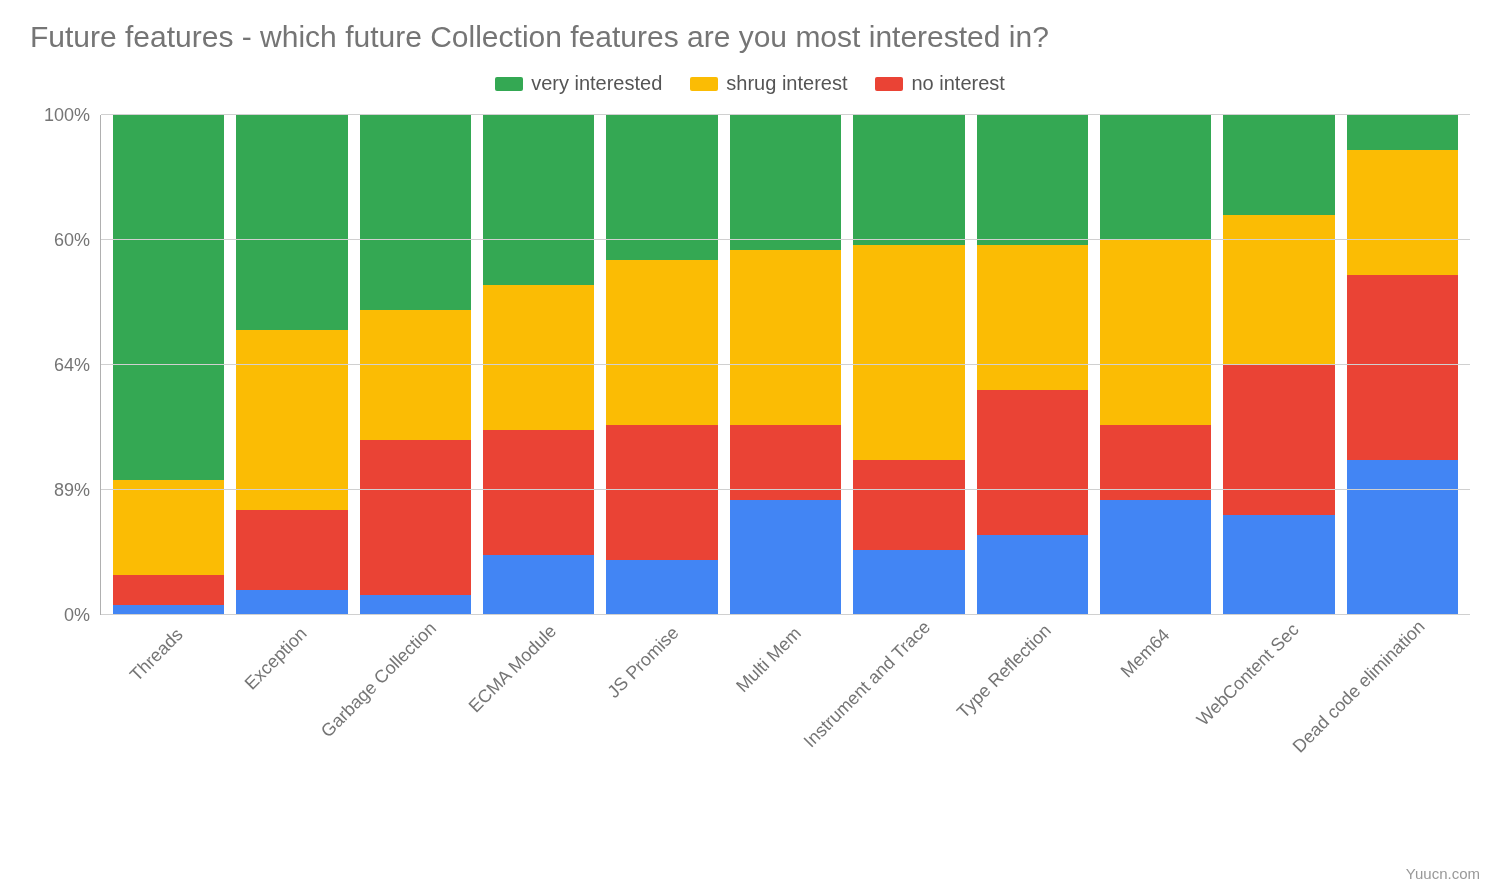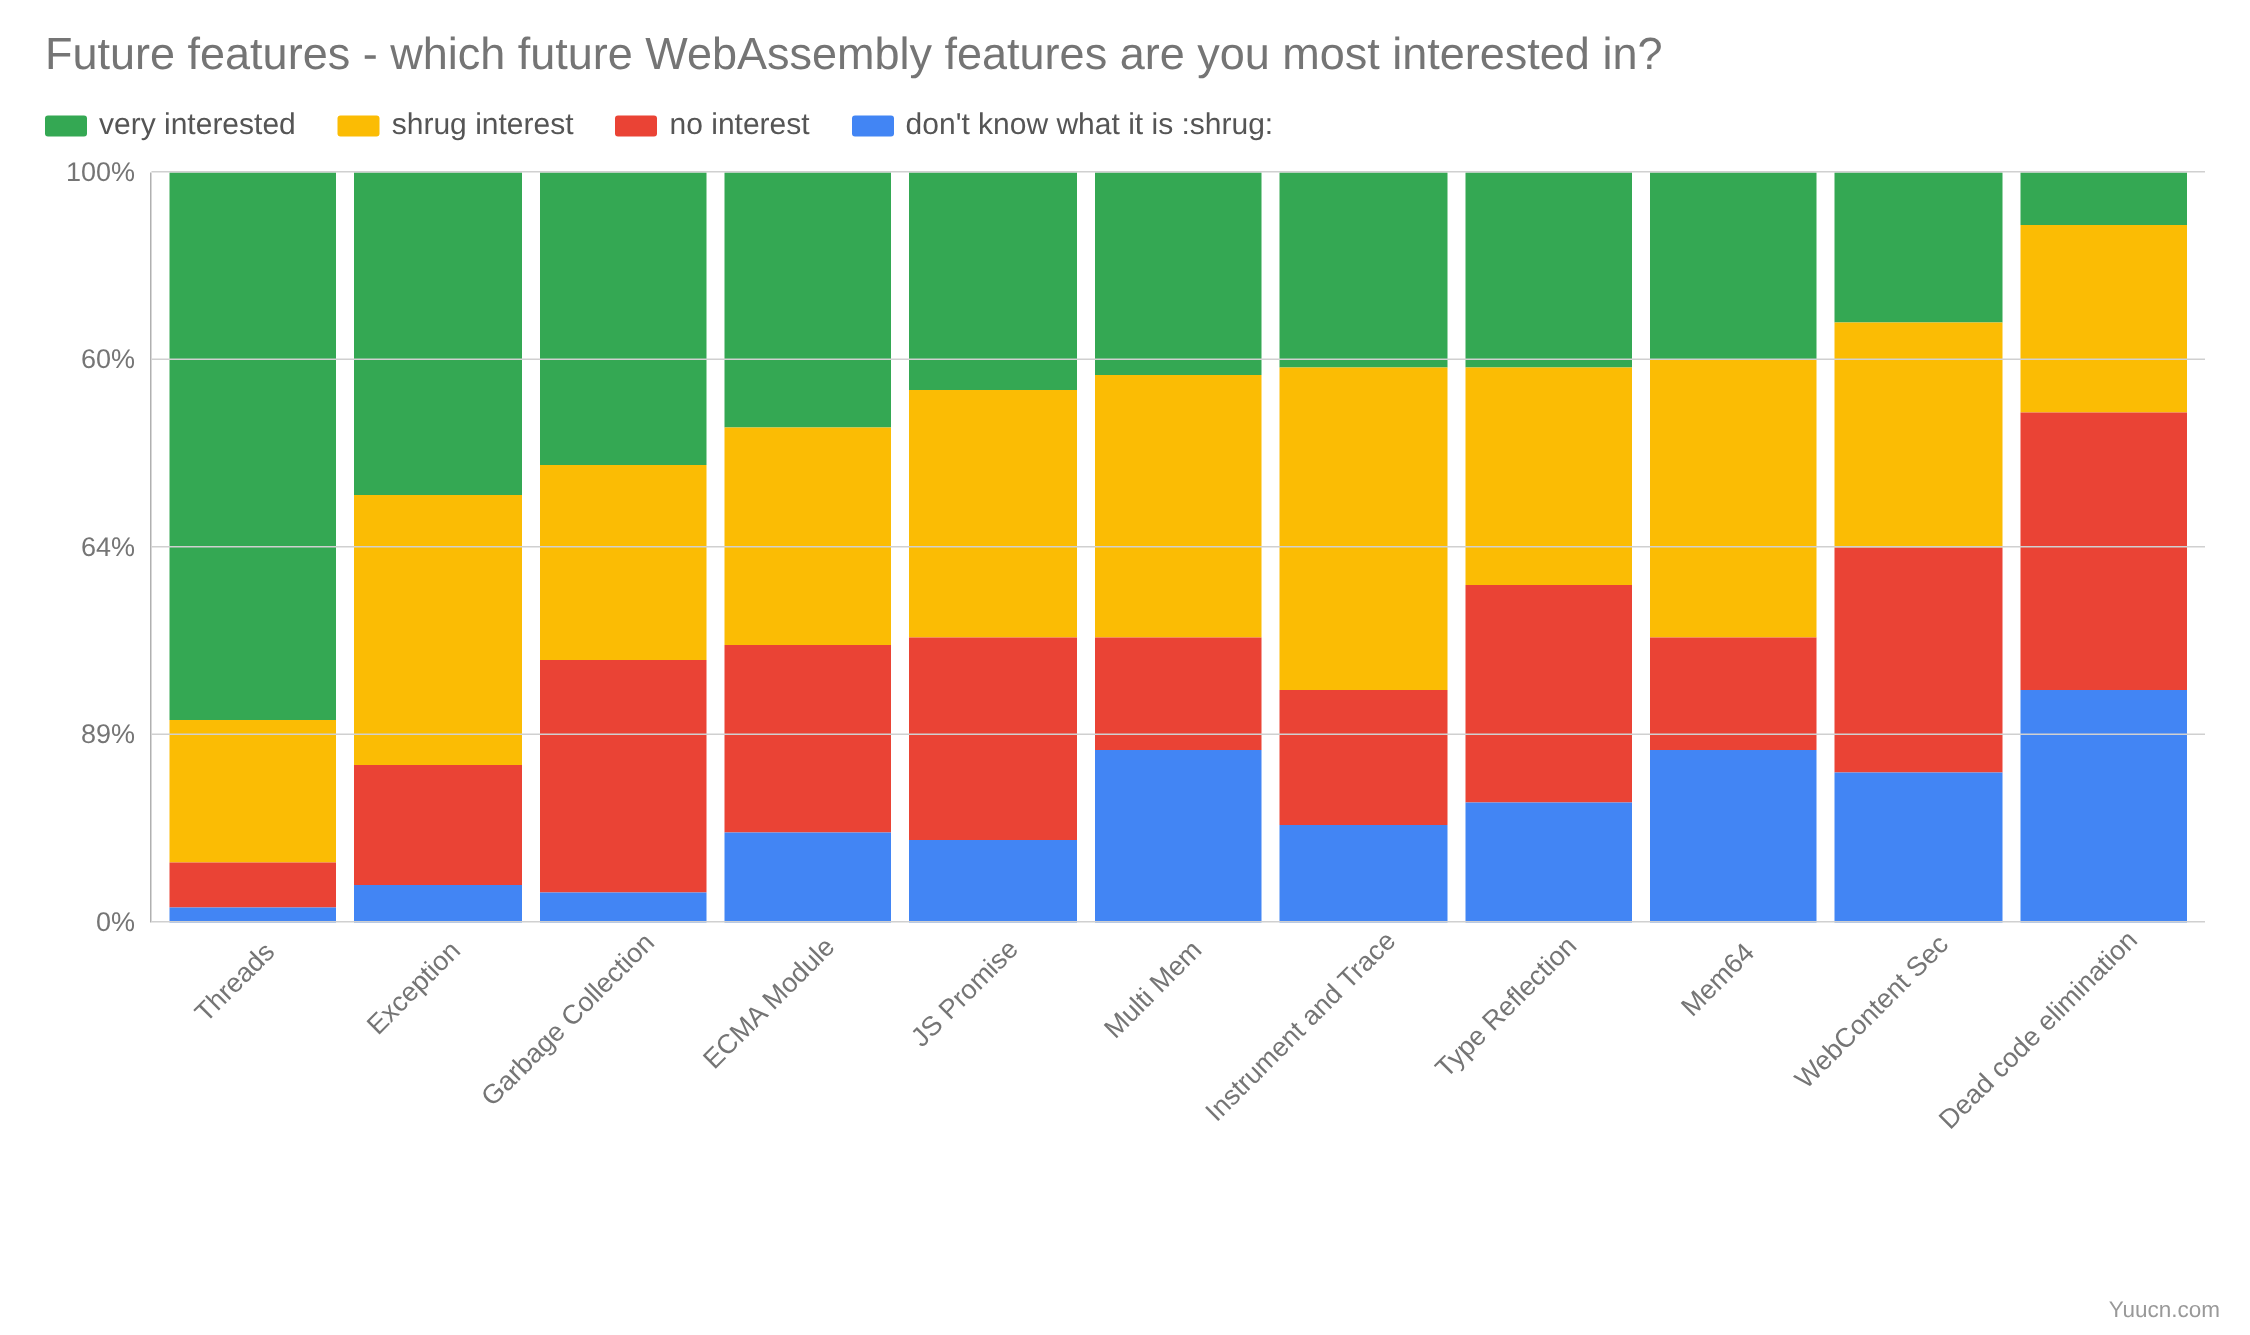--- a/index.html
+++ b/index.html
@@ -13,21 +13,21 @@
     position: relative;
   }
   .title {
     font-size: 30px;
     color: #757575;
     margin-bottom: 18px;
     font-weight: 400;
   }
   .legend {
     display: flex;
-    justify-content: flex-start;
+    justify-content: center;
     gap: 28px;
     margin-bottom: 20px;
   }
   .legend-item {
     display: flex;
     align-items: center;
     gap: 8px;
     font-size: 20px;
     color: #555;
   }
@@ -103,38 +103,34 @@
     right: 20px;
     bottom: 8px;
     font-size: 15px;
     color: #999;
     margin-left: 12px;
   }
 </style>
 </head>
 <body>
 
-<div class="title">Future features - which future WebAssembly features are you most interested in?</div>
+<div class="title">Future features - which future Collection features are you most interested in?</div>
 
 <div class="legend" id="legend">
     <div class="legend-item">
       <div class="legend-swatch" style="background: rgb(52, 168, 83);"></div>
       <span>very interested</span>
     </div>
     <div class="legend-item">
       <div class="legend-swatch" style="background: rgb(251, 188, 4);"></div>
       <span>shrug interest</span>
     </div>
     <div class="legend-item">
       <div class="legend-swatch" style="background: rgb(234, 67, 53);"></div>
       <span>no interest</span>
-    </div>
-    <div class="legend-item">
-      <div class="legend-swatch" style="background: rgb(66, 133, 244);"></div>
-      <span>don't know what it is :shrug:</span>
     </div>
   </div>
 
 <div class="chart-wrap">
   <div class="y-axis" id="y-axis">
       <div class="y-tick" style="bottom: 0%;">0%</div>
       <div class="y-tick" style="bottom: 25%;">89%</div>
       <div class="y-tick" style="bottom: 50%;">64%</div>
       <div class="y-tick" style="bottom: 75%;">60%</div>
       <div class="y-tick" style="bottom: 100%;">100%</div>

